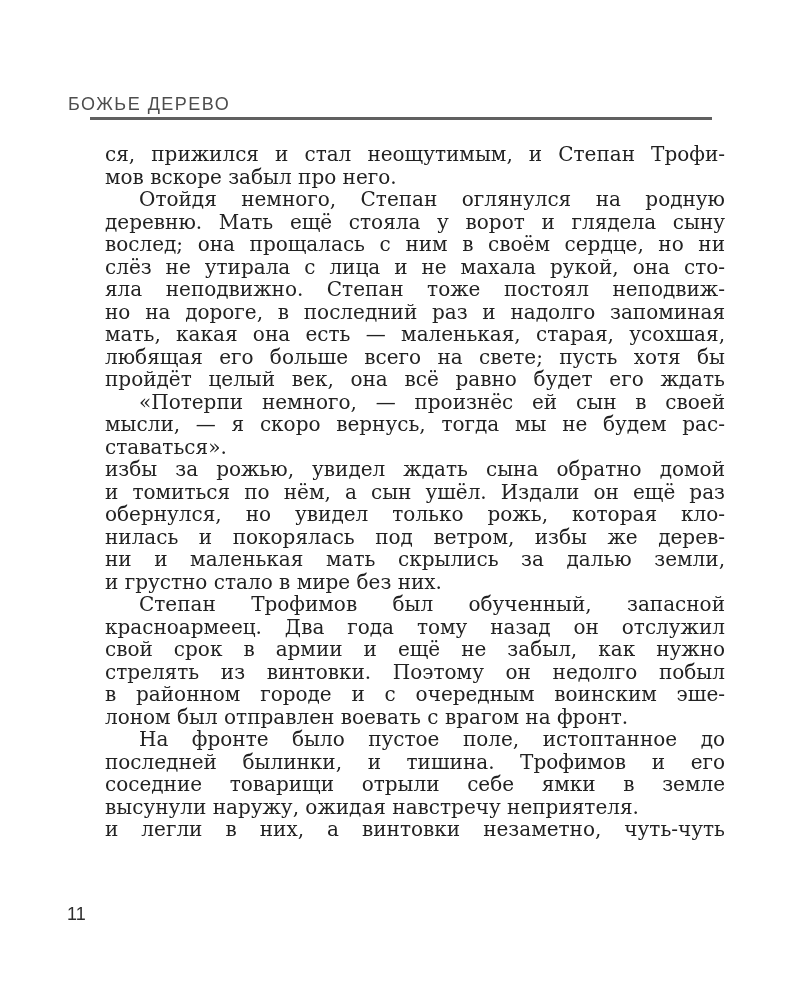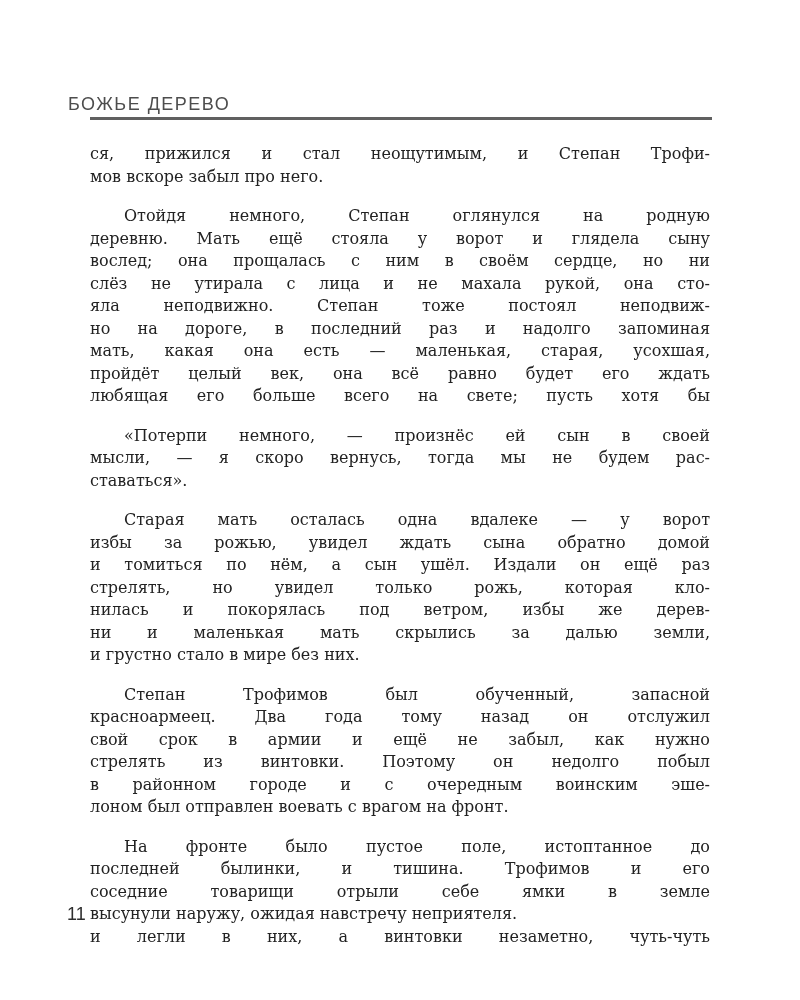--- a/index.html
+++ b/index.html
@@ -32,42 +32,41 @@
     position: absolute;
     top: 117px;
     left: 90px;
     width: 622px;
     height: 2.5px;
     background: var(--rule-color, #606060);
   }
   .page-text {
     position: absolute;
     top: 143px;
-    left: 90px;
+    left: 105px;
     width: 620px;
     color: var(--text-color, #222222);
-    font-size: 16px;
+    font-size: 20px;
     line-height: 22.5px;
   }
   .paragraph {
     margin: 0;
   }
   .line {
     height: 22.5px;
     text-align: justify;
     text-align-last: justify;
     white-space: normal;
   }
   .line.last {
     text-align: center;
     text-align-last: left;
   }
   .line.indent {
     text-indent: 34px;
-    margin-top: 17px;
   }
   .page-number {
     position: absolute;
     top: 904px;
     left: 67px;
     width: 620px;
     text-align: left;
     font-family: "Liberation Sans", sans-serif;
     font-size: 18px;
     line-height: 20px;
@@ -86,33 +85,32 @@
         <div class="line last">мов вскоре забыл про него.</div>
       </div>
       <div class="paragraph">
         <div class="line indent">Отойдя немного, Степан оглянулся на родную</div>
         <div class="line">деревню. Мать ещё стояла у ворот и глядела сыну</div>
         <div class="line">вослед; она прощалась с ним в своём сердце, но ни</div>
         <div class="line">слёз не утирала с лица и не махала рукой, она сто-</div>
         <div class="line">яла неподвижно. Степан тоже постоял неподвиж-</div>
         <div class="line">но на дороге, в последний раз и надолго запоминая</div>
         <div class="line">мать, какая она есть — маленькая, старая, усохшая,</div>
+        <div class="line">любящая его больше всего на свете; пусть хотя бы</div>
         <div class="line">пройдёт целый век, она всё равно будет его ждать</div>
-        <div class="line">любящая его больше всего на свете; пусть хотя бы</div>
       </div>
       <div class="paragraph">
         <div class="line indent">«Потерпи немного, — произнёс ей сын в своей</div>
         <div class="line">мысли, — я скоро вернусь, тогда мы не будем рас-</div>
         <div class="line last">ставаться».</div>
       </div>
       <div class="paragraph">
-        <div class="line indent">Старая мать осталась одна вдалеке — у ворот</div>
         <div class="line">избы за рожью, увидел ждать сына обратно домой</div>
         <div class="line">и томиться по нём, а сын ушёл. Издали он ещё раз</div>
-        <div class="line">стрелять, но увидел только рожь, которая кло-</div>
+        <div class="line">обернулся, но увидел только рожь, которая кло-</div>
         <div class="line">нилась и покорялась под ветром, избы же дерев-</div>
         <div class="line">ни и маленькая мать скрылись за далью земли,</div>
         <div class="line last">и грустно стало в мире без них.</div>
       </div>
       <div class="paragraph">
         <div class="line indent">Степан Трофимов был обученный, запасной</div>
         <div class="line">красноармеец. Два года тому назад он отслужил</div>
         <div class="line">свой срок в армии и ещё не забыл, как нужно</div>
         <div class="line">стрелять из винтовки. Поэтому он недолго побыл</div>
         <div class="line">в районном городе и с очередным воинским эше-</div>

